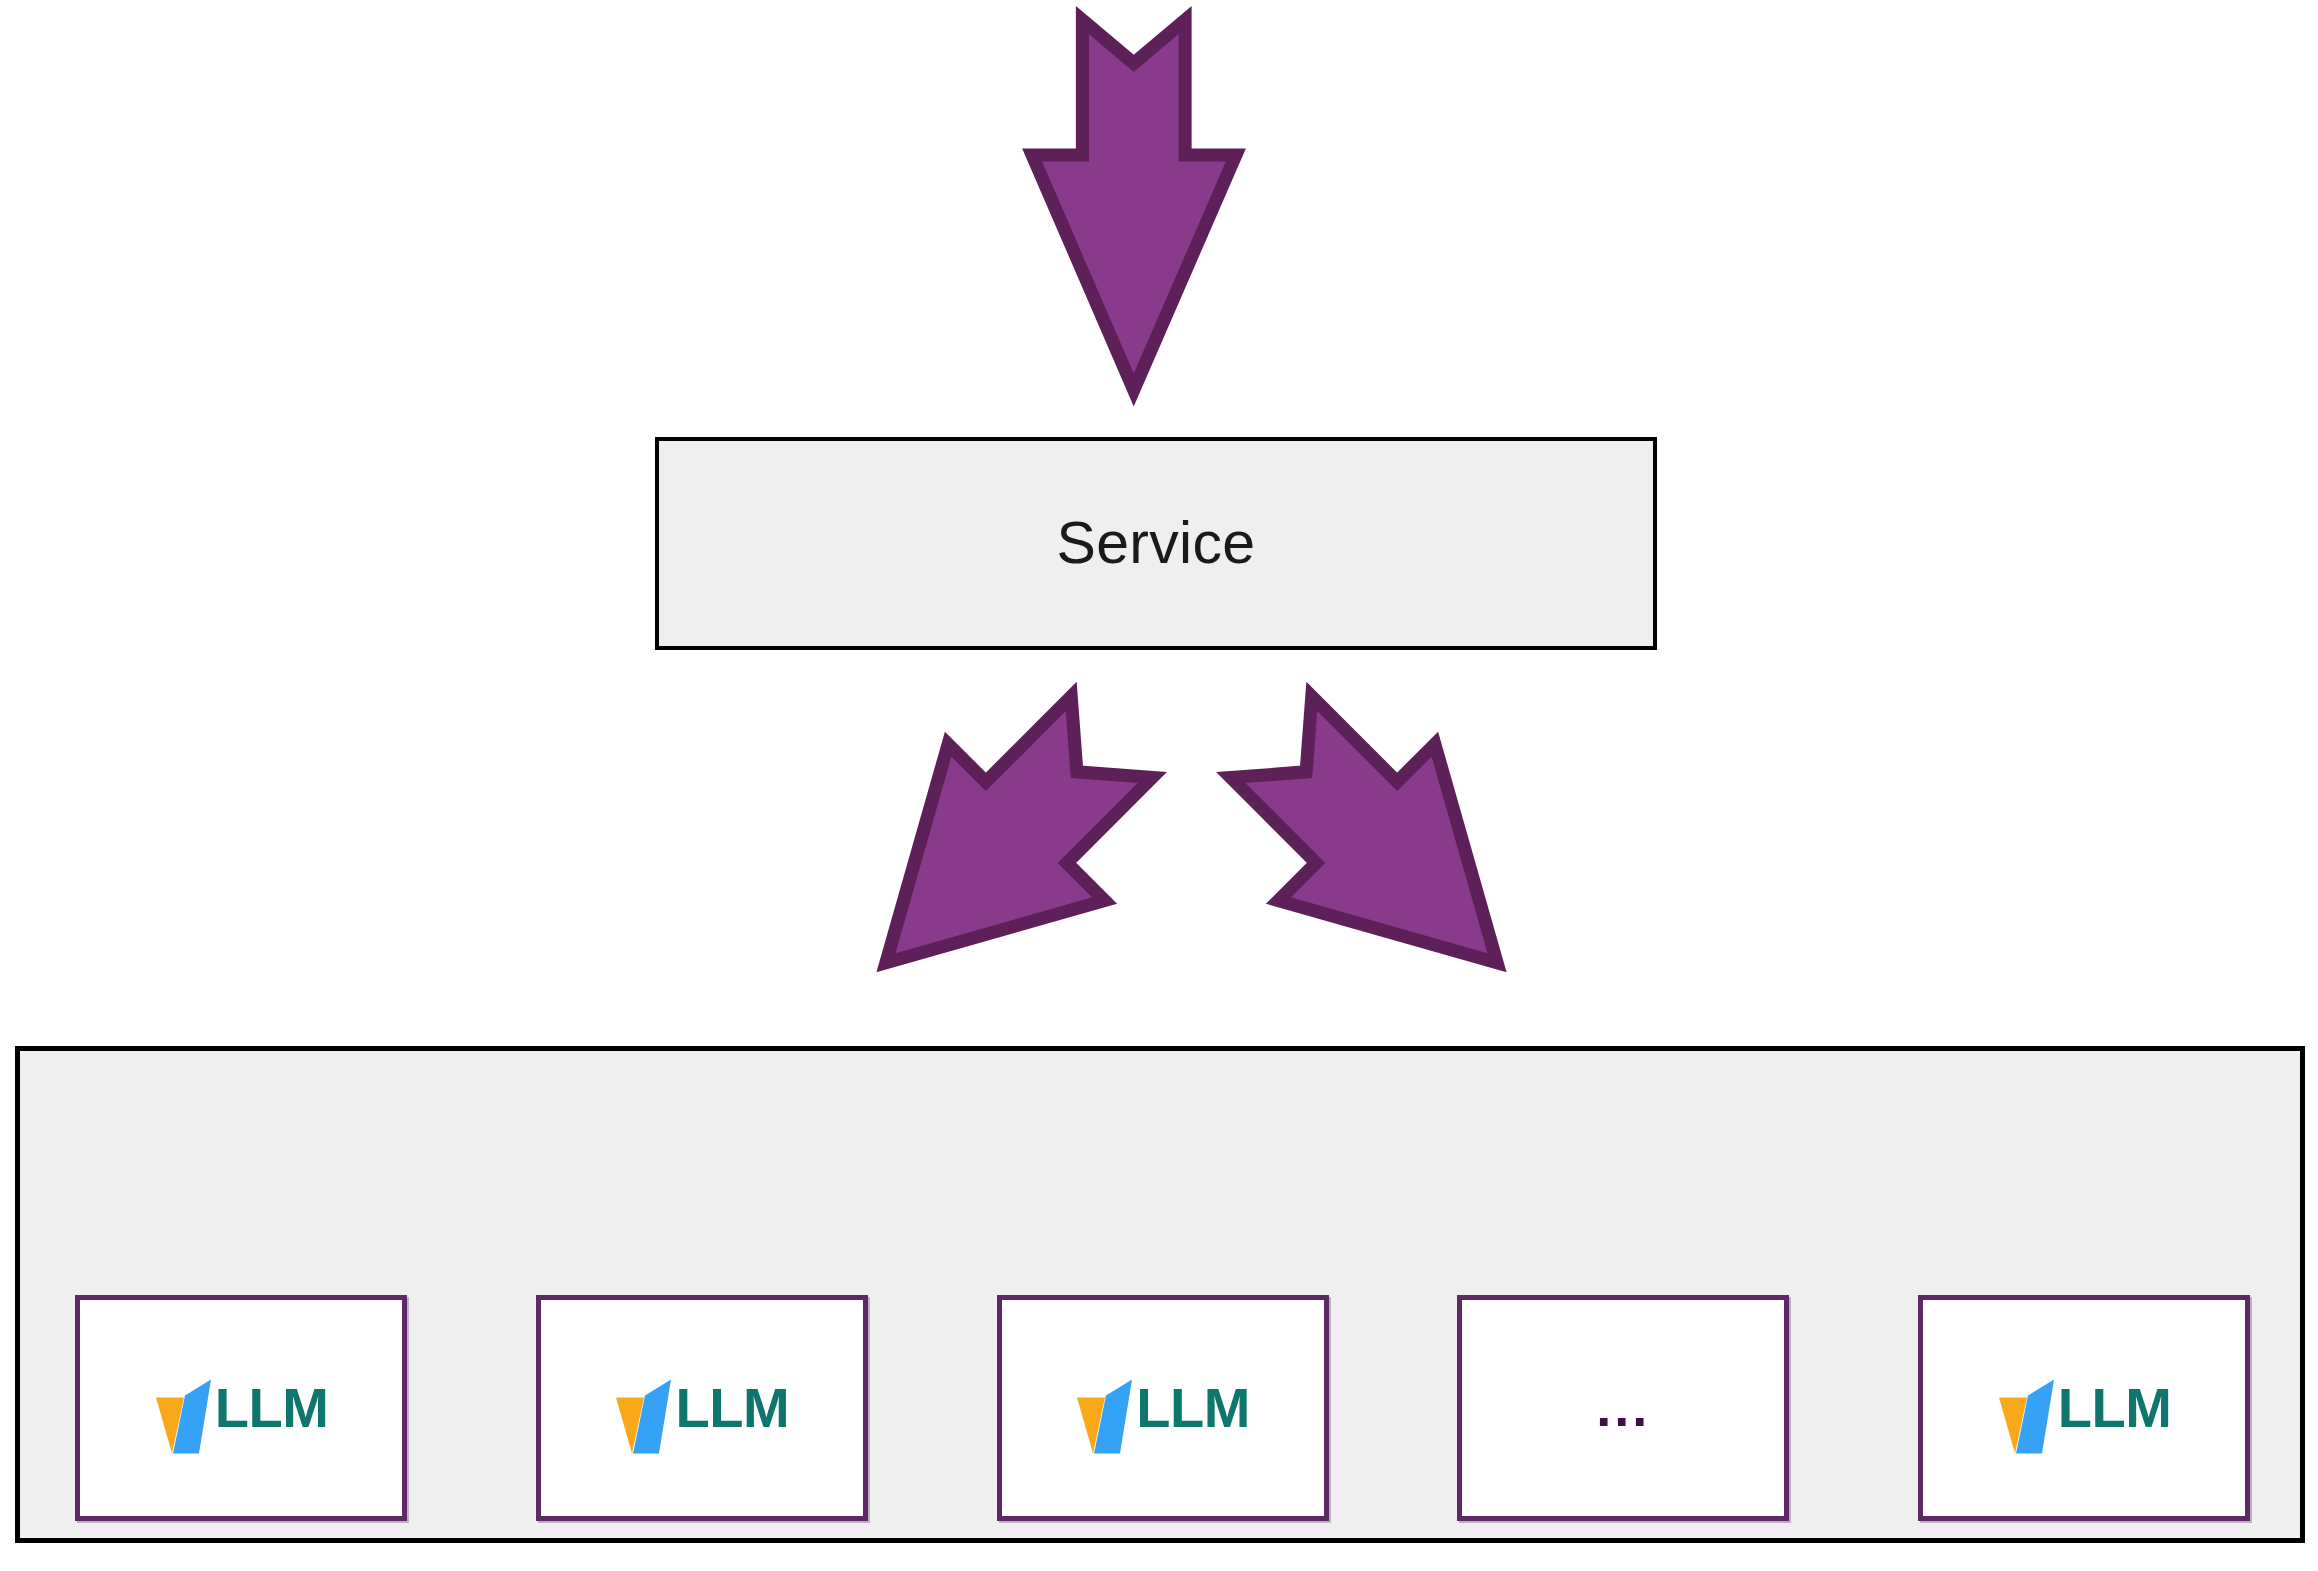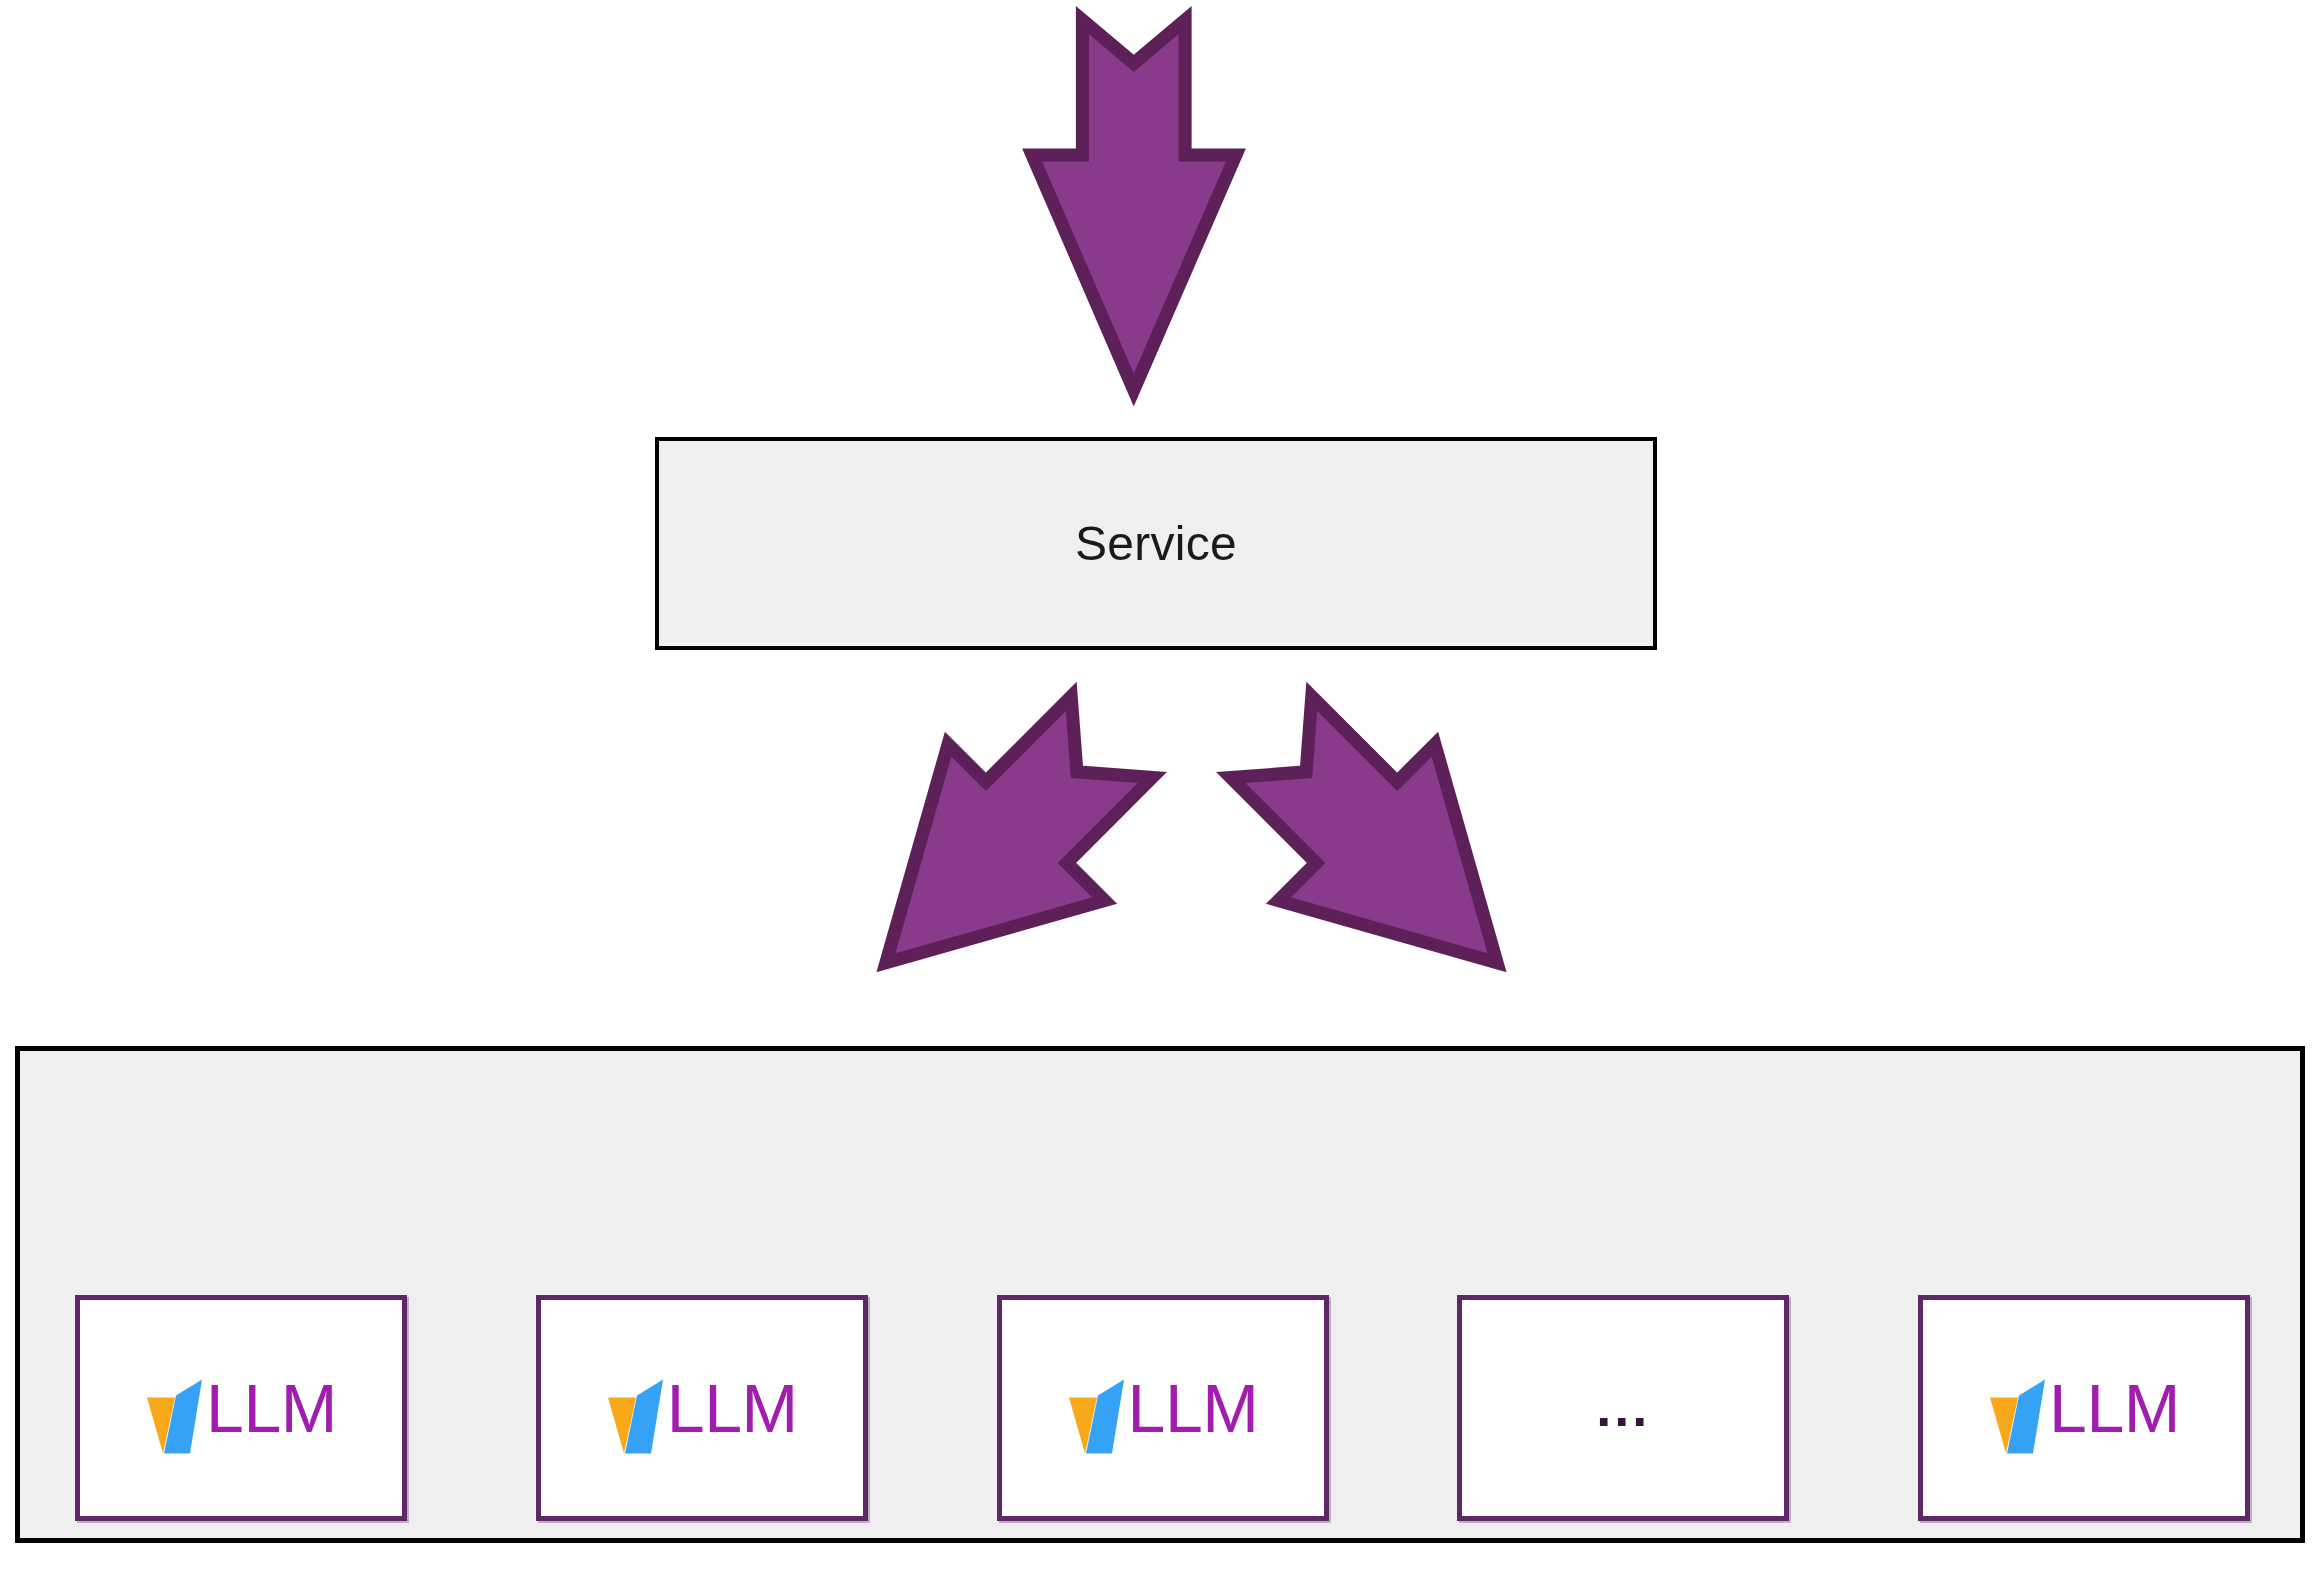--- a/index.html
+++ b/index.html
@@ -54,21 +54,21 @@
     width: 1002px;
     height: 213px;
     background: #EFEFEF;
     border: 4px solid #000000;
     box-sizing: border-box;
     display: flex;
     align-items: center;
     justify-content: center;
   }
   #service-box .box-title {
-    font-size: 48px;
+    font-size: 59px;
     font-weight: 400;
     color: #1A1A1A;
     letter-spacing: 0.3px;
     line-height: 1;
     font-family: "Liberation Sans", sans-serif;
   }
 
   
   #deployment-box {
     left: 15px;
@@ -126,23 +126,23 @@
   }
   .vllm-glyph {
     display: block;
     width: 59px;
     height: 75px;
     margin-right: 2px;
     margin-top: 17px;
     flex: 0 0 auto;
   }
   .vllm-text {
-    font-size: 68px;
-    color: #a21caf;
-    font-weight: 400;
+    font-size: 56px;
+    color: #0f766e;
+    font-weight: 700;
     line-height: 1;
     letter-spacing: -0.5px;
     font-family: "Liberation Sans", sans-serif;
   }
 
   
   .ellipsis-text {
     font-size: 54px;
     color: #3B1340;
     font-weight: 700;

